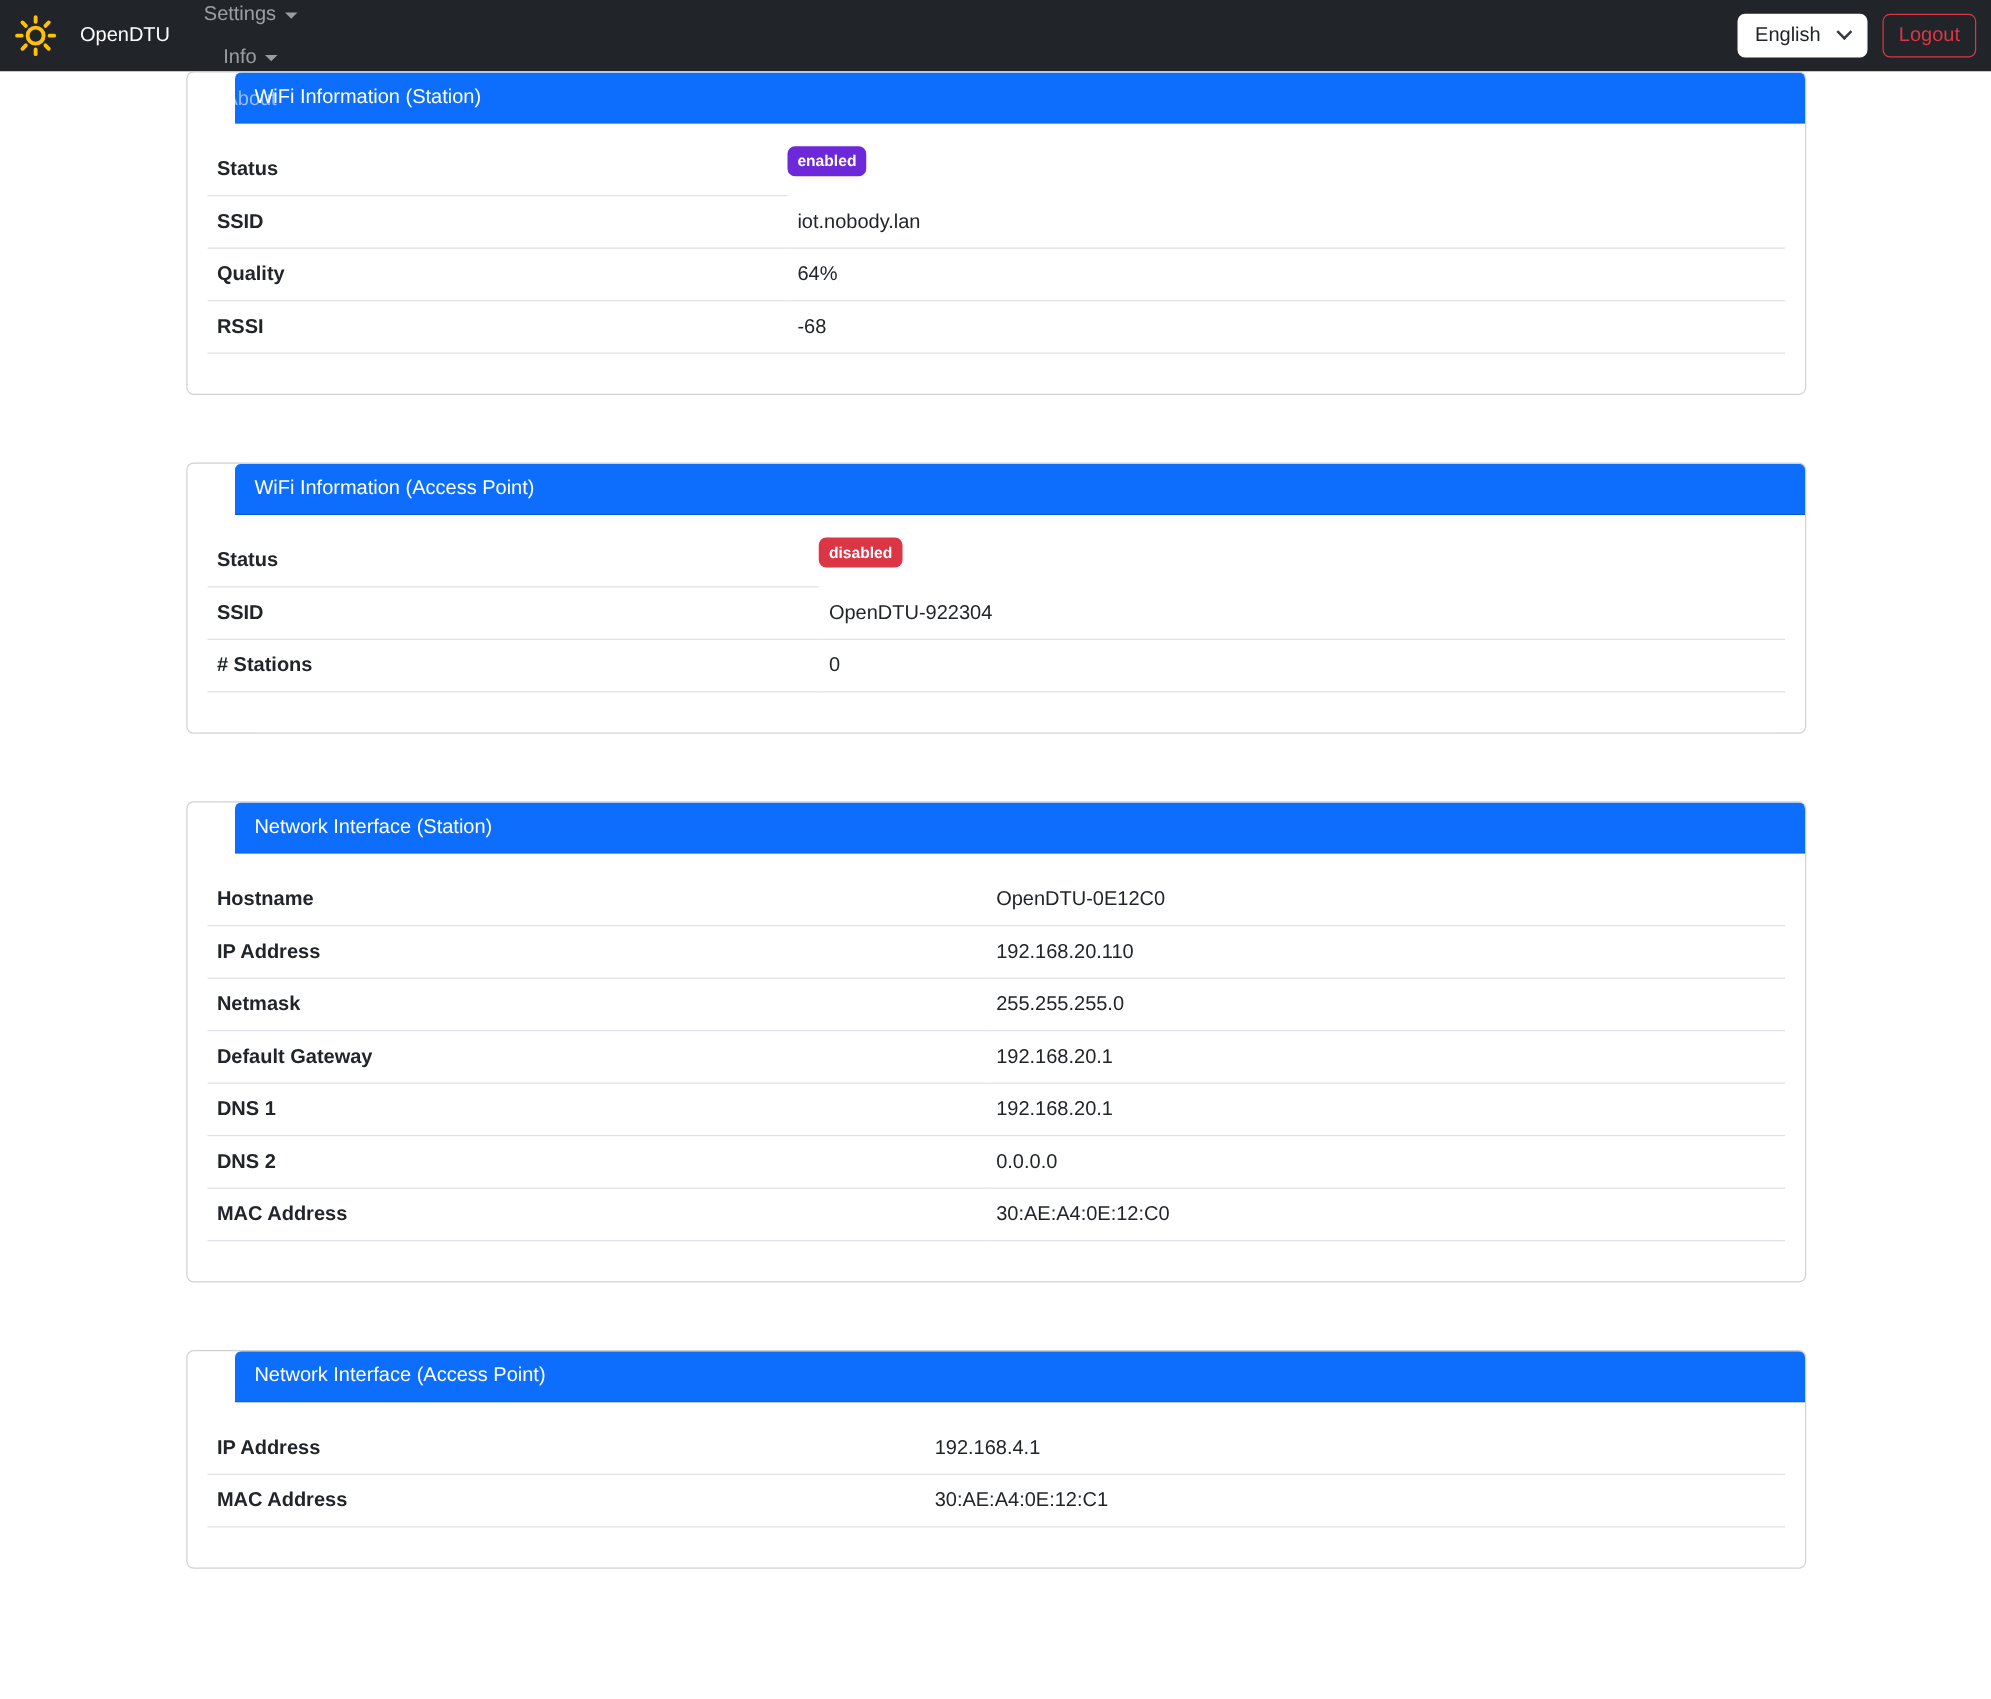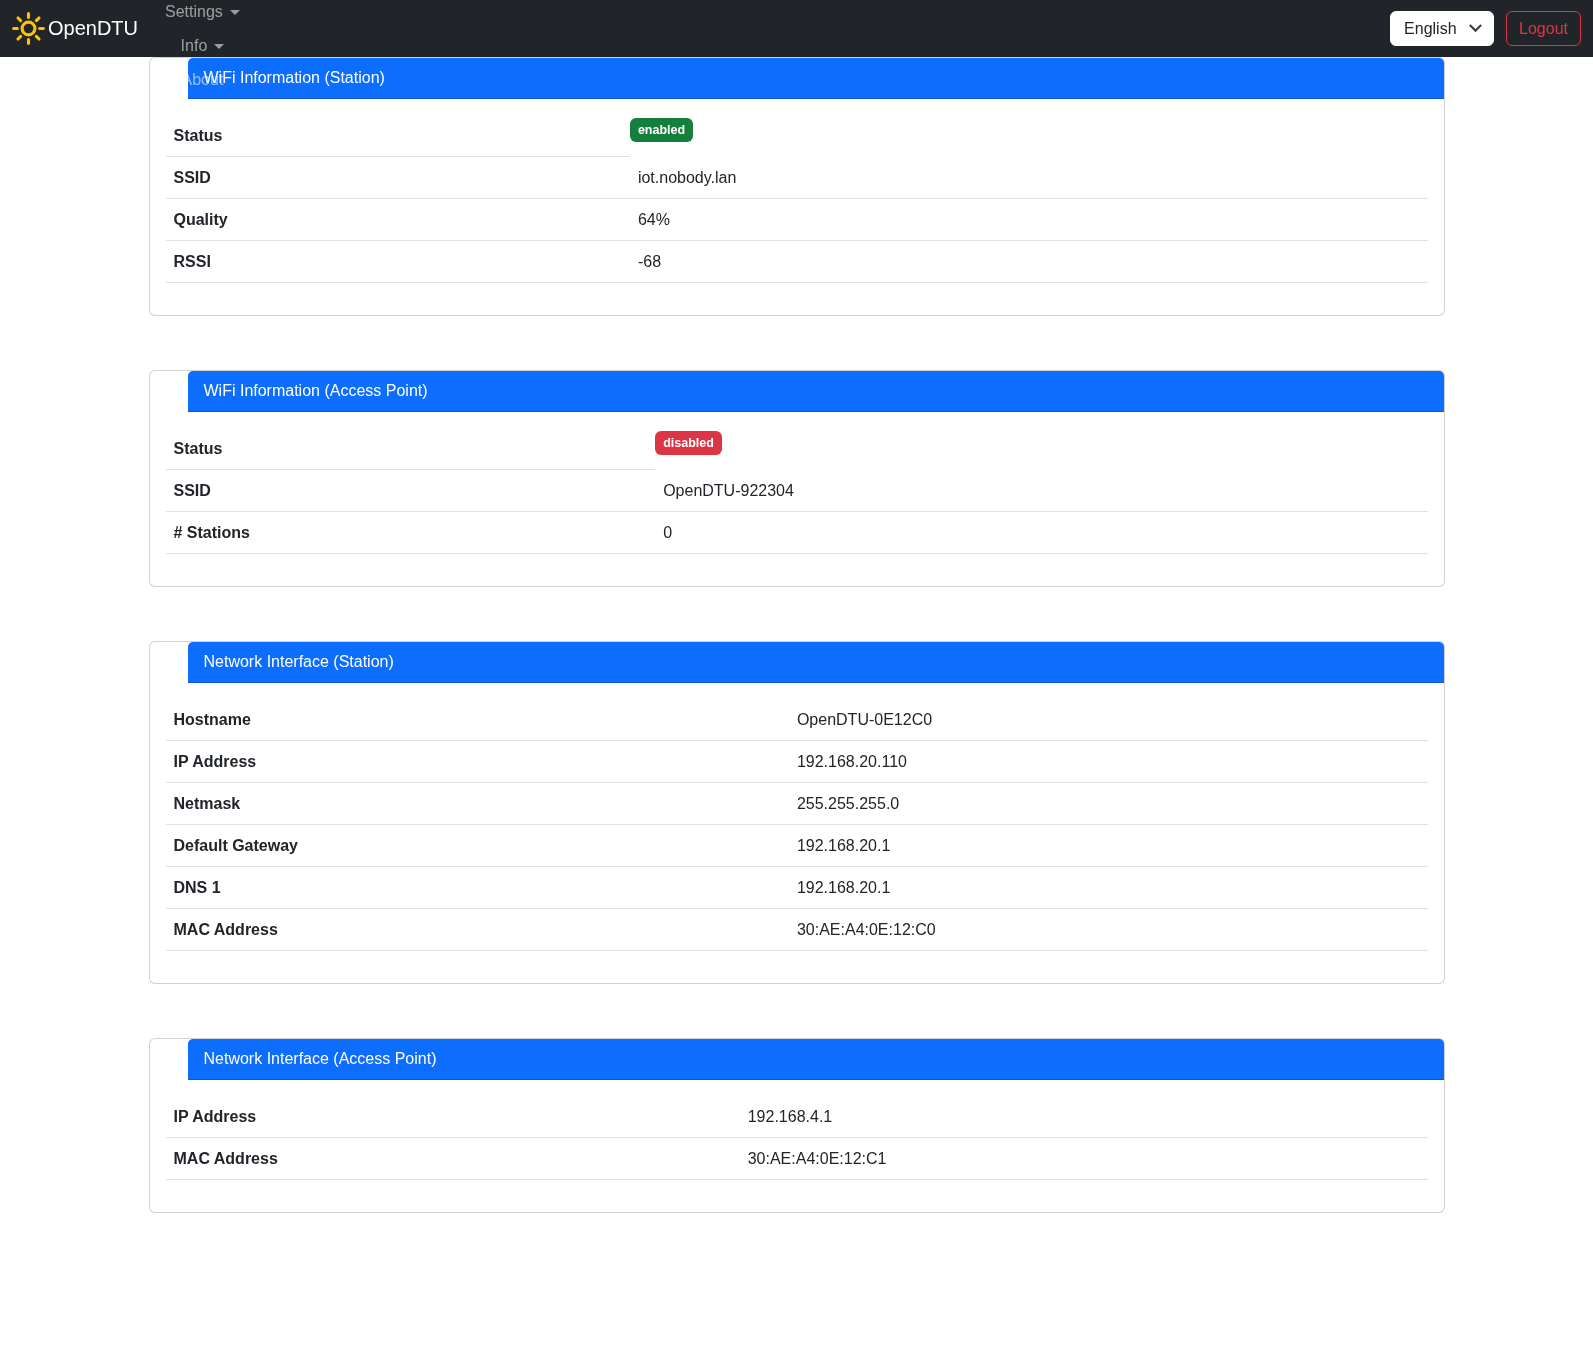--- a/index.html
+++ b/index.html
@@ -15,23 +15,23 @@
   .navbar {
     height: 57px;
     background: #212529;
     display: flex;
     align-items: center;
     padding: 0 12px;
   }
   .brand {
     display: flex;
     align-items: center;
-    gap: 3px;
+    gap: 19px;
     color: #ffffff;
-    font-size: 20px;
+    font-size: 16px;
     text-decoration: none;
     margin-right: 14px;
     white-space: nowrap;
   }
   .brand svg { display: block; }
   .nav-links { display: flex; align-items: center; flex-direction: column; }
   .nav-link {
     color: rgba(255,255,255,0.55);
     font-size: 16px;
     text-decoration: none;
@@ -135,21 +135,21 @@
   }
   .badge {
     display: inline-block;
     padding: 5px 8px;
     font-size: 12.5px;
     font-weight: 700;
     line-height: 14px;
     color: #ffffff;
     border-radius: 6px;
   }
-  .bg-success { background: #15803d; }
+  .bg-success { background: #6d28d9; }
   .bg-danger  { background: #dc3545; }
 </style>
 </head>
 <body>
 
 <nav class="navbar">
   <a class="brand" href="#">
     <span>
       <svg width="33" height="33" viewBox="0 0 16 16" fill="none" stroke="#ffc107" stroke-width="1.5" stroke-linecap="round">
         <circle cx="8" cy="8" r="3.1"></circle>
@@ -263,20 +263,24 @@
           </tr>
           <tr>
             <th>Default Gateway</th>
             <td>192.168.20.1</td>
           </tr>
           <tr>
             <th>DNS 1</th>
             <td>192.168.20.1</td>
           </tr>
           <tr>
+            <th>DNS 2</th>
+            <td>0.0.0.0</td>
+          </tr>
+          <tr>
             <th>MAC Address</th>
             <td>30:AE:A4:0E:12:C0</td>
           </tr>
         </tbody>
       </table>
     </div>
   </section>
 
   <section class="card">
     <div class="card-header">Network Interface (Access Point)</div>

